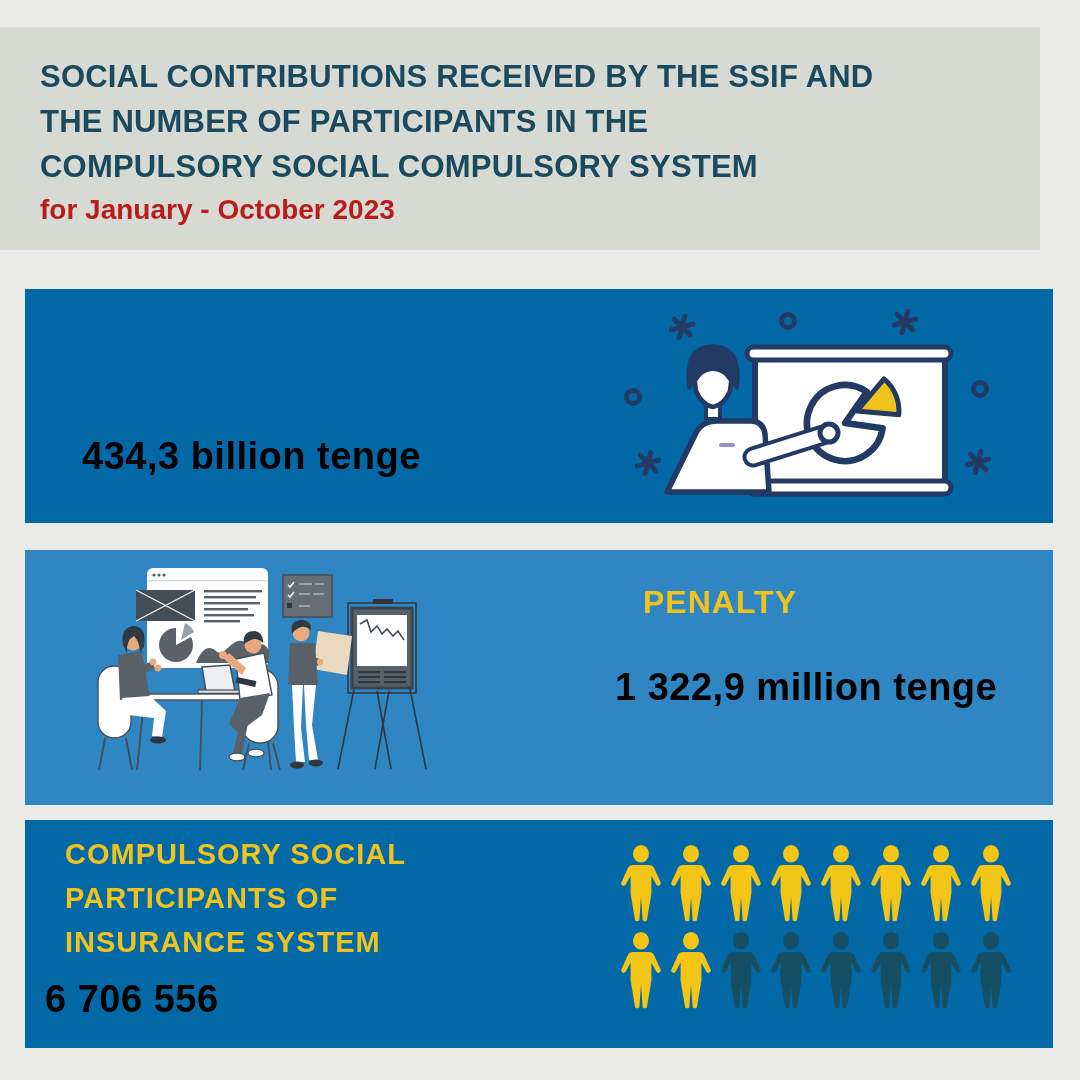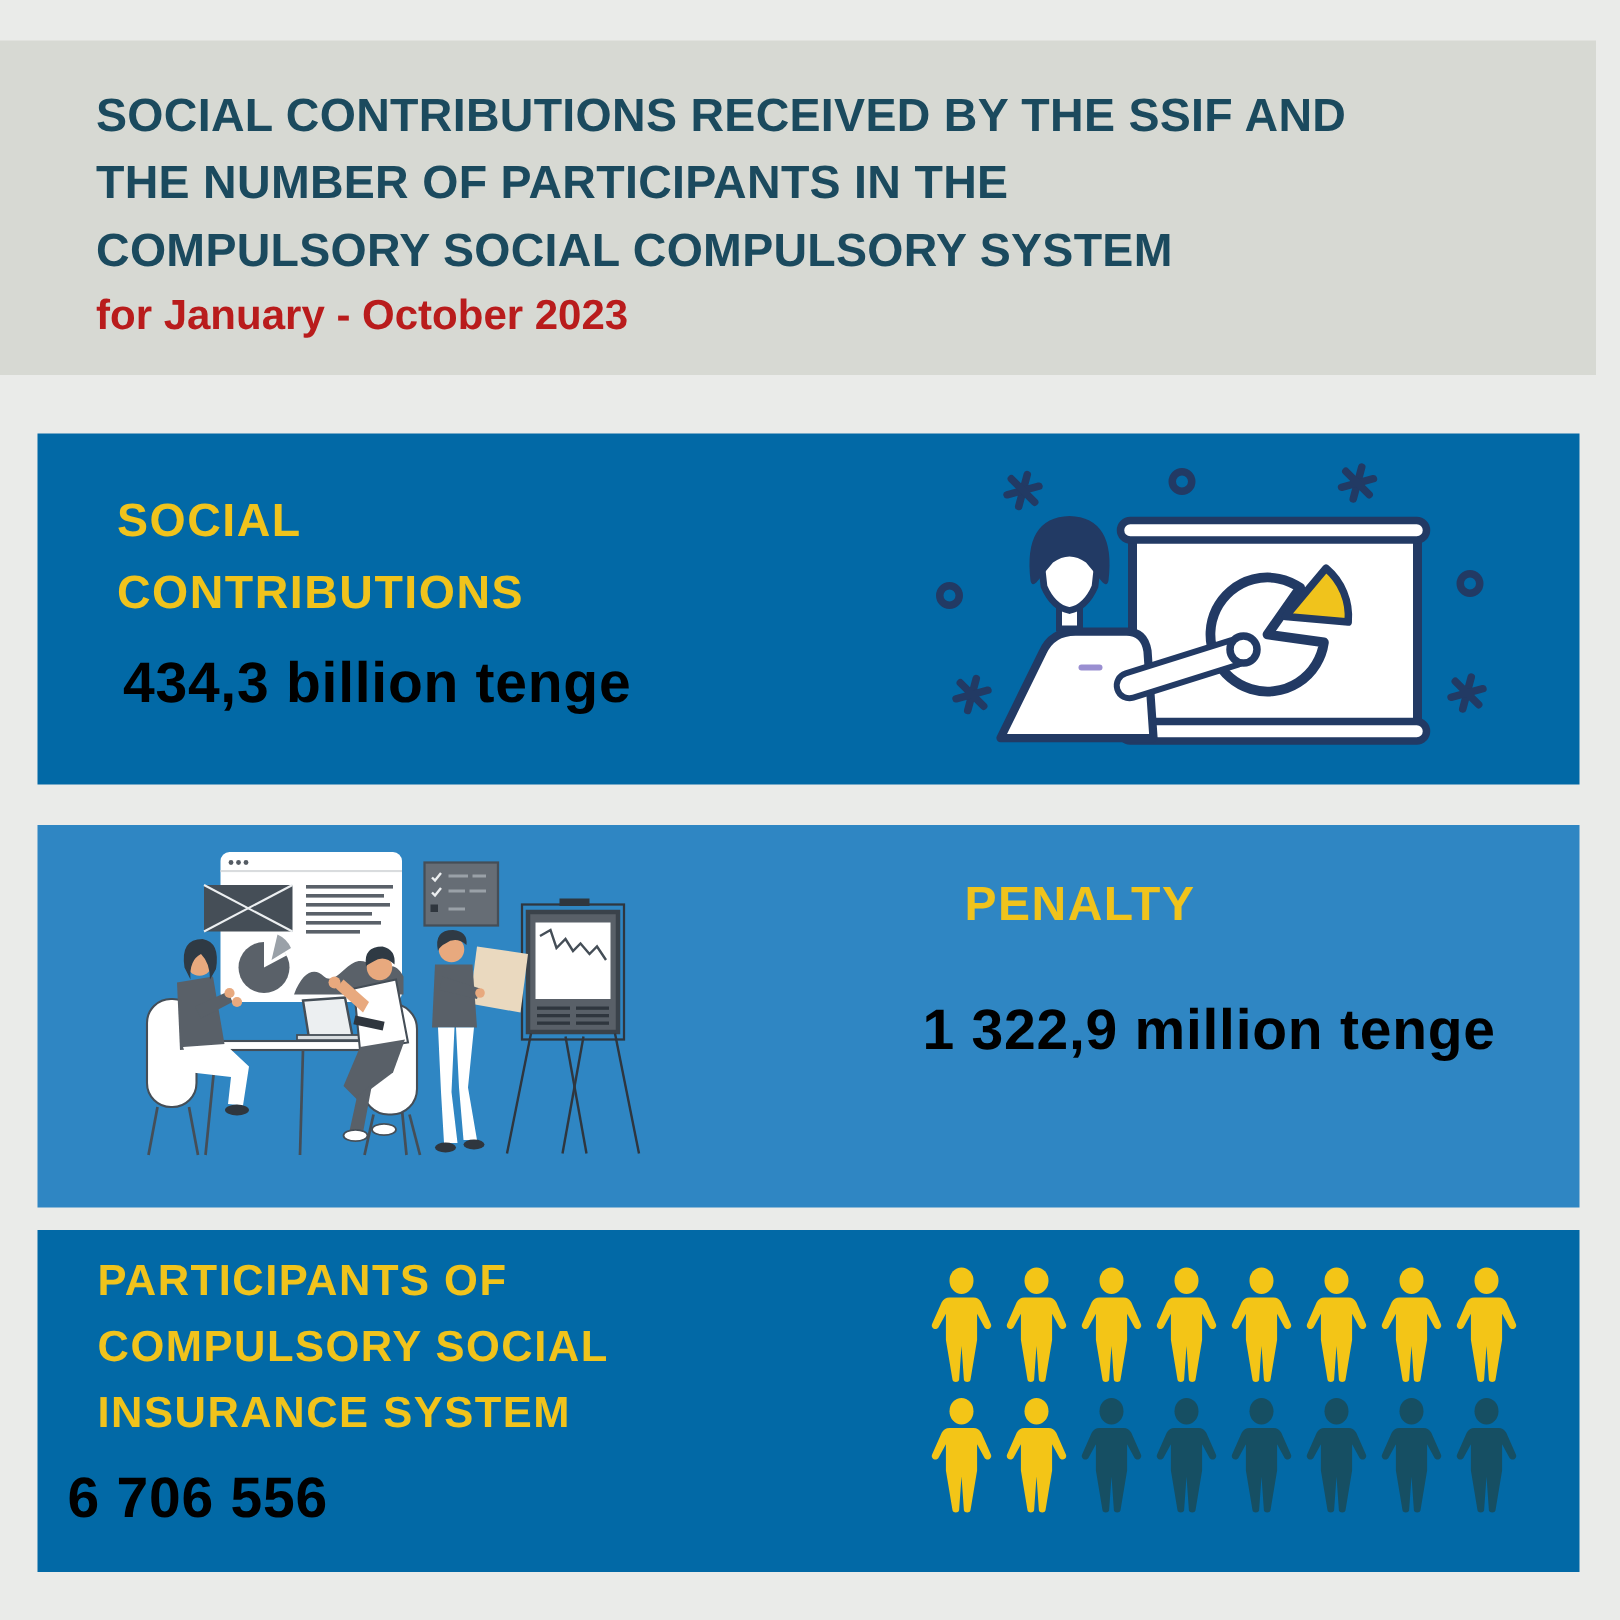--- a/index.html
+++ b/index.html
@@ -1,21 +1,21 @@
 <!DOCTYPE html>
 <html><head>
 <meta charset="utf-8">
 <style>
   html,body{margin:0;padding:0;background:#cfd1cf;}
   #canvas{
     position:relative;width:1080px;height:1080px;overflow:hidden;
     background:#eaebe9;font-family:"Liberation Sans",sans-serif;
   }
   
-  .header{position:absolute;left:0;top:27px;width:1040px;height:223px;background:#d7d9d3;padding-left:24px;}
+  .header{position:absolute;left:0;top:27px;width:1040px;height:223px;background:#d7d9d3;}
   .header-inner{padding:27px 0 0 40px;}
   .h-line{font-size:31px;font-weight:700;color:#1b4a5e;line-height:45px;letter-spacing:.2px;}
   .h-sub{font-size:28px;font-weight:700;color:#b91c1c;line-height:42px;}
   
   .banner{position:absolute;left:25px;width:1028px;}
   #banner-1{top:289px;height:234px;background:#0269a6;}
   #banner-2{top:550px;height:255px;background:#2f86c3;}
   #banner-3{top:820px;height:228px;background:#0269a6;}
   .yellow-title{color:#f0c31c;font-weight:700;letter-spacing:1px;}
   .white-value{color:#000000;font-weight:700;letter-spacing:.5px;}
@@ -51,24 +51,20 @@
   <div class="header">
     <div class="header-inner">
       <div class="h-line">SOCIAL CONTRIBUTIONS RECEIVED BY THE SSIF AND</div>
       <div class="h-line">THE NUMBER OF PARTICIPANTS IN THE</div>
       <div class="h-line">COMPULSORY SOCIAL COMPULSORY SYSTEM</div>
       <div class="h-sub">for January - October 2023</div>
     </div>
   </div>
 
   <div class="banner" id="banner-1">
-    <div class="b1-title yellow-title">
-      <div>SOCIAL</div>
-      <div>CONTRIBUTIONS</div>
-    </div>
     <div class="b1-value white-value">434,3 billion tenge</div>
 
     <svg id="art-presenter" class="art" width="460" height="225" viewBox="0 0 450 225">
 
       <g stroke="#223a64" stroke-width="5" stroke-linecap="round">
         <g transform="translate(77,32)">
             <line x1="0" y1="-11" x2="0" y2="11" transform="rotate(15)"></line>
             <line x1="0" y1="-11" x2="0" y2="11" transform="rotate(75)"></line>
             <line x1="0" y1="-11" x2="0" y2="11" transform="rotate(135)"></line>
           </g>
@@ -242,22 +238,22 @@
         <path d="M150,135 L180,130 L172,152 L148,170 L139,161 Z" fill="#596068"></path>
         <path d="M148,168 L158,160 L152,192 L143,191 Z" fill="#596068"></path>
         <ellipse cx="147" cy="194" rx="8" ry="3.8" fill="#ffffff" stroke="#454e57" stroke-width="1.2"></ellipse>
         <ellipse cx="166" cy="190" rx="8" ry="3.8" fill="#ffffff" stroke="#454e57" stroke-width="1.2"></ellipse>
       </g>
     </svg>
   </div>
 
   <div class="banner" id="banner-3">
     <div class="b3-title yellow-title">
+      <div>COMPULSORY SOCIAL</div>
       <div>PARTICIPANTS OF</div>
-      <div>COMPULSORY SOCIAL</div>
       <div>INSURANCE SYSTEM</div>
     </div>
     <div class="b3-value white-value">6 706 556</div>
     <div class="pictogram">
       <div class="pictogram-row">
           <svg viewBox="0 0 60 100">
             <use href="#icon-person" xlink:href="#icon-person" fill="#f3c517"></use>
           </svg>
           <svg viewBox="0 0 60 100">
             <use href="#icon-person" xlink:href="#icon-person" fill="#f3c517"></use>

